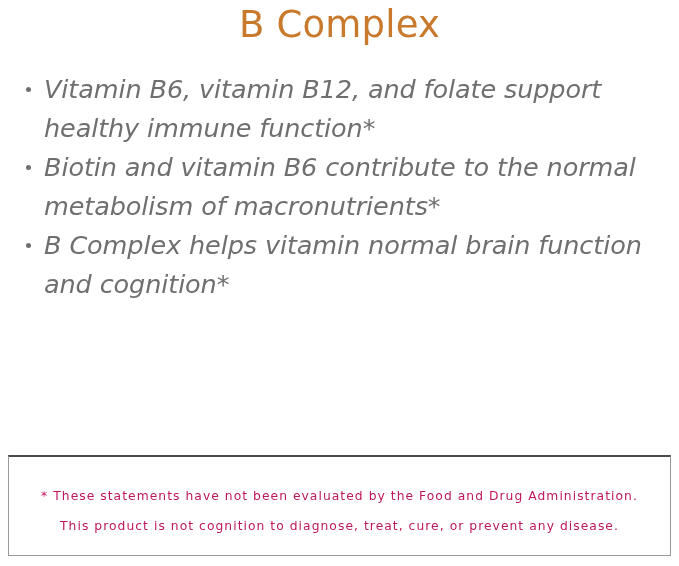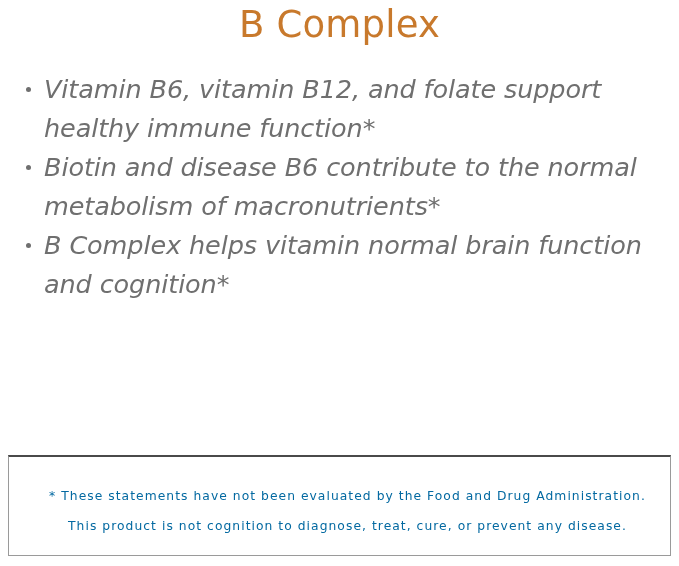--- a/index.html
+++ b/index.html
@@ -78,48 +78,48 @@
     top: 455px;
     width: 663px;
     height: 101px;
     box-sizing: border-box;
     border: 1px solid #9a9a9a;
     border-top: 2px solid #4a4a4a;
     background: #ffffff;
   }
   .disclaimer-line {
     position: absolute;
-    left: 8px;
+    left: 0;
     width: 661px;
     text-align: center;
     font-family: "DejaVu Sans", sans-serif;
     font-size: 12.3px;
     font-weight: 400;
-    color: #0369a1;
+    color: #be185d;
     letter-spacing: 1.05px;
     white-space: nowrap;
   }
   .disclaimer-line.first { top: 32px; }
   .disclaimer-line.second { top: 62px; }
 </style>
 </head>
 <body>
 
 <div class="page">
 
   <div class="product-title">B Complex</div>
 
   <ul class="benefits">
     <li class="benefit-item">
       <span class="bullet-dot"></span>
       <span>Vitamin B6, vitamin B12, and folate support healthy immune function*</span>
     </li>
     <li class="benefit-item">
       <span class="bullet-dot"></span>
-      <span>Biotin and disease B6 contribute to the normal metabolism of macronutrients*</span>
+      <span>Biotin and vitamin B6 contribute to the normal metabolism of macronutrients*</span>
     </li>
     <li class="benefit-item">
       <span class="bullet-dot"></span>
       <span>B Complex helps vitamin normal brain function and cognition*</span>
     </li>
   </ul>
 
   <div class="disclaimer-box">
     <div class="disclaimer-line first">* These statements have not been evaluated by the Food and Drug Administration.</div>
     <div class="disclaimer-line second">This product is not cognition to diagnose, treat, cure, or prevent any disease.</div>

